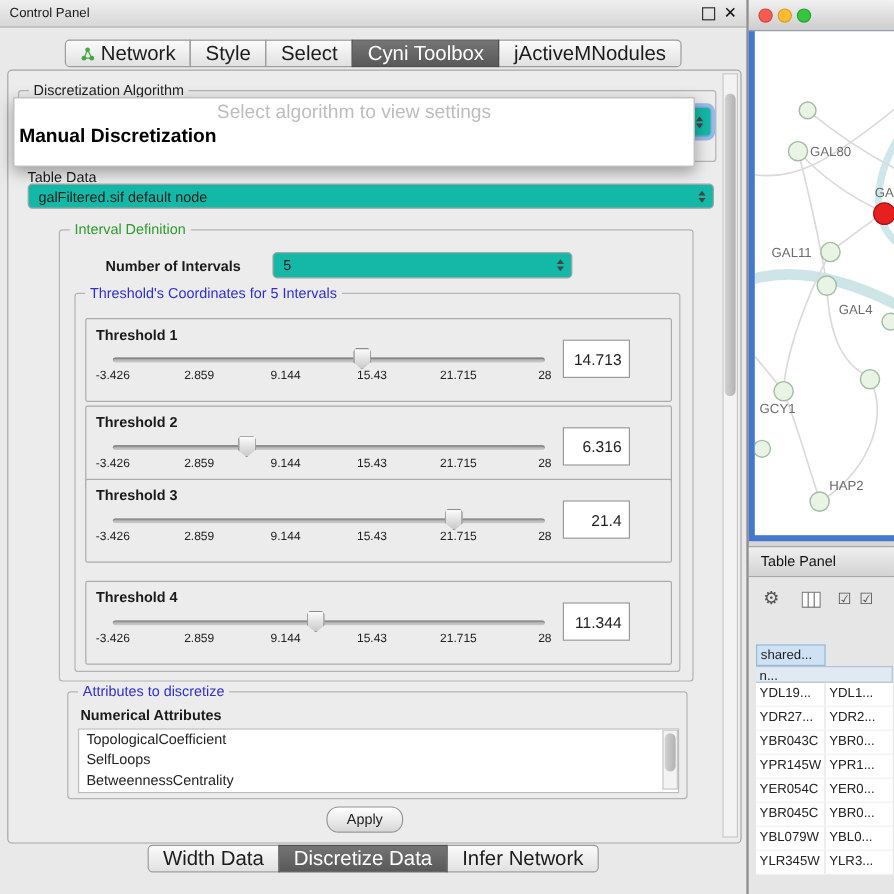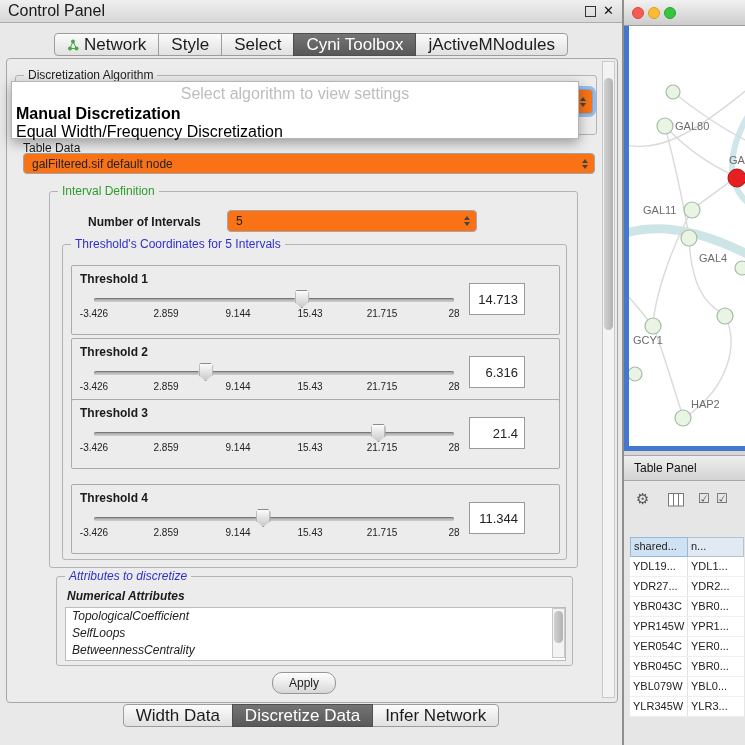--- a/index.html
+++ b/index.html
@@ -5,42 +5,42 @@
   html,body{margin:0;padding:0;background:#9a9a9a;}
   .app{position:relative;width:745px;height:745px;overflow:hidden;background:#e9e9e9;
        font-family:"Liberation Sans","DejaVu Sans",sans-serif;color:#222;font-size:12px;}
   .abs{position:absolute;}
   .b{font-weight:bold;}
 
   
   .panelL{left:0;top:0;width:622px;height:745px;background:#e9e9e9;}
   .titlebar{left:0;top:0;width:622px;height:22px;background:linear-gradient(#efefef,#d7d7d7);
             border-bottom:1px solid #adadad;display:flex;align-items:center;}
-  .tbtitle{padding-left:8px;font-size:16px;color:#1a1a1a;}
+  .tbtitle{padding-left:8px;font-size:11px;color:#1a1a1a;}
   .tbicons{margin-left:auto;display:flex;align-items:center;gap:7px;padding-right:8px;}
   .floaticon{width:9px;height:9px;border:1.5px solid #333;display:inline-block;background:transparent;}
   .closeicon{font-size:13px;font-weight:bold;color:#111;line-height:10px;cursor:default;}
 
   .tabsrow{width:622px;display:flex;justify-content:center;}
   .tab{height:21px;display:flex;align-items:center;gap:5px;padding:0 12px;
        background:linear-gradient(#fbfbfb,#e1e1e1);border:1px solid #9d9d9d;margin-left:-1px;
        font-size:17px;color:#1c1c1c;white-space:nowrap;}
   .tab.first{border-radius:4px 0 0 4px;margin-left:0;}
   .tab.last{border-radius:0 4px 4px 0;}
   .tab.sel{background:linear-gradient(#747474,#595959);color:#fff;border-color:#4e4e4e;z-index:2;}
 
   .mainbox{left:6px;top:58px;width:610px;height:643px;background:#ececec;
            border:1px solid #a7a7a7;border-radius:4px;}
 
   .group{border:1px solid #b4b4b4;border-radius:3px;}
   .gtitle{position:absolute;top:-8px;left:8px;background:#ececec;padding:0 4px;font-size:12px;line-height:14px;}
   .green{color:#2e9b2e;} .blue{color:#2f2fd0;}
   .lbl{font-size:12px;color:#1a1a1a;}
 
-  .combo{background:#f97316;border:1px solid #a5a5a5;border-radius:4px;display:flex;align-items:center;
+  .combo{background:#14b8a6;border:1px solid #a5a5a5;border-radius:4px;display:flex;align-items:center;
          padding:0 22px 0 8px;font-size:12px;box-sizing:border-box;}
   .combo.focus{box-shadow:0 0 0 3px rgba(105,160,228,.65);border-color:#7da7d8;}
   .cval{white-space:nowrap;overflow:hidden;}
   .stepper{position:absolute;right:6px;top:50%;transform:translateY(-50%);display:flex;flex-direction:column;gap:2px;}
   .stepper i{display:block;width:0;height:0;border-left:3.5px solid transparent;border-right:3.5px solid transparent;}
   .stepper .up{border-bottom:4px solid #444;}
   .stepper .down{border-top:4px solid #444;}
 
   .popup{background:#fff;border:1px solid #b5b5b5;box-shadow:0 4px 12px rgba(0,0,0,.35);z-index:6;font-size:16px;}
   .popup .ph{color:#bdbdbd;text-align:center;padding:3px 0 2px;}
@@ -80,21 +80,21 @@
   .tl.grn{background:#35c53e;border:1px solid #27a32f;}
   .netbody{left:0;top:26px;width:121px;height:425px;background:#4478cf;}
   .netcanvas{left:5px;top:0;width:116px;height:420px;background:#fff;overflow:hidden;}
 
   .tablebar{left:624px;top:455px;width:121px;height:26px;background:linear-gradient(#efefef,#d3d3d3);
             border-top:1px solid #a8a8a8;border-bottom:1px solid #a8a8a8;display:flex;align-items:center;
             padding-left:10px;box-sizing:border-box;font-size:12px;color:#111;}
   .tablearea{left:624px;top:481px;width:121px;height:264px;background:#e6e6e6;}
   .ticon{font-size:15px;color:#555;line-height:16px;}
   .tbl{left:6px;top:56px;width:114px;}
-  .thead{display:flex;height:20px;box-sizing:border-box;}
+  .thead{display:flex;height:32px;box-sizing:border-box;flex-direction:column;}
   .hc1{width:58px;background:#cfe2f4;border:1px solid #97b8d8;font-size:11px;padding:2px 3px;box-sizing:border-box;
        white-space:nowrap;overflow:hidden;}
   .hc2{flex:1;background:#e1eaf3;border:1px solid #b4c4d4;border-left:none;font-size:11px;padding:2px 3px;
        box-sizing:border-box;white-space:nowrap;overflow:hidden;}
   .trow{display:flex;height:20px;background:#fff;border-bottom:1px solid #efefef;box-sizing:border-box;}
   .c1{width:58px;padding:3px 3px 0;font-size:11px;border-right:1px solid #e2e2e2;box-sizing:border-box;
       white-space:nowrap;overflow:hidden;}
   .c2{flex:1;padding:3px 3px 0;font-size:11px;box-sizing:border-box;white-space:nowrap;overflow:hidden;}
 </style>
 </head>
@@ -144,21 +144,20 @@
       <div class="combo focus abs" style="left:16px;top:30px;width:570px;height:25px;z-index:4;">
         <span class="stepper">
             <i class="up"></i>
             <i class="down"></i>
           </span>
       </div>
 
       <div class="popup abs" style="left:4px;top:22px;width:566px;height:56px;">
         <div class="ph">Select algorithm to view settings</div>
         <div class="opt b">Manual Discretization</div>
-        <div class="opt">Equal Width/Frequency Discretization</div>
       </div>
 
       <div class="lbl abs" style="left:16px;top:82px;">Table Data</div>
       <div class="combo abs" style="left:16px;top:94px;width:572px;height:21px;">
         <span class="cval">galFiltered.sif default node</span>
         <span class="stepper">
             <i class="up"></i>
             <i class="down"></i>
           </span>
       </div>
@@ -237,21 +236,21 @@
               <span style="left:40%">9.144</span>
               <span style="left:60%">15.43</span>
               <span style="left:80%">21.715</span>
               <span style="left:100%">28</span>
             </div>
             <div class="valbox abs">11.344</div>
           </div>
         </div>
       </div>
 
-      <div class="group abs" style="left:49px;top:517px;width:515px;height:88px;font-style:italic;">
+      <div class="group abs" style="left:49px;top:517px;width:515px;height:88px;">
         <span class="gtitle blue">Attributes to discretize</span>
         <span class="lbl b abs" style="left:10px;top:12px;">Numerical Attributes</span>
         <div class="list abs" style="left:8px;top:30px;width:499px;height:52px;">
           <div class="litem">TopologicalCoefficient</div>
           <div class="litem">SelfLoops</div>
           <div class="litem">BetweennessCentrality</div>
           <div class="sbtrack abs" style="right:0;top:0;width:13px;height:50px;">
             <div class="sbthumb" style="top:2px;height:32px;"></div>
           </div>
         </div>

